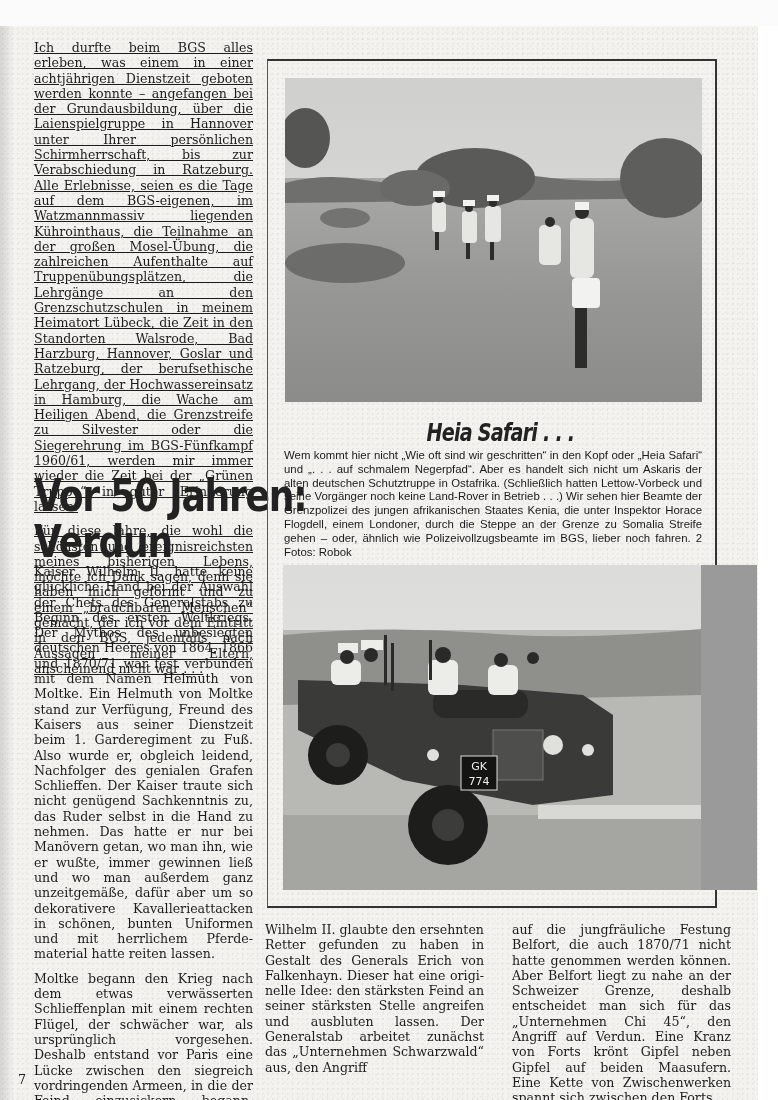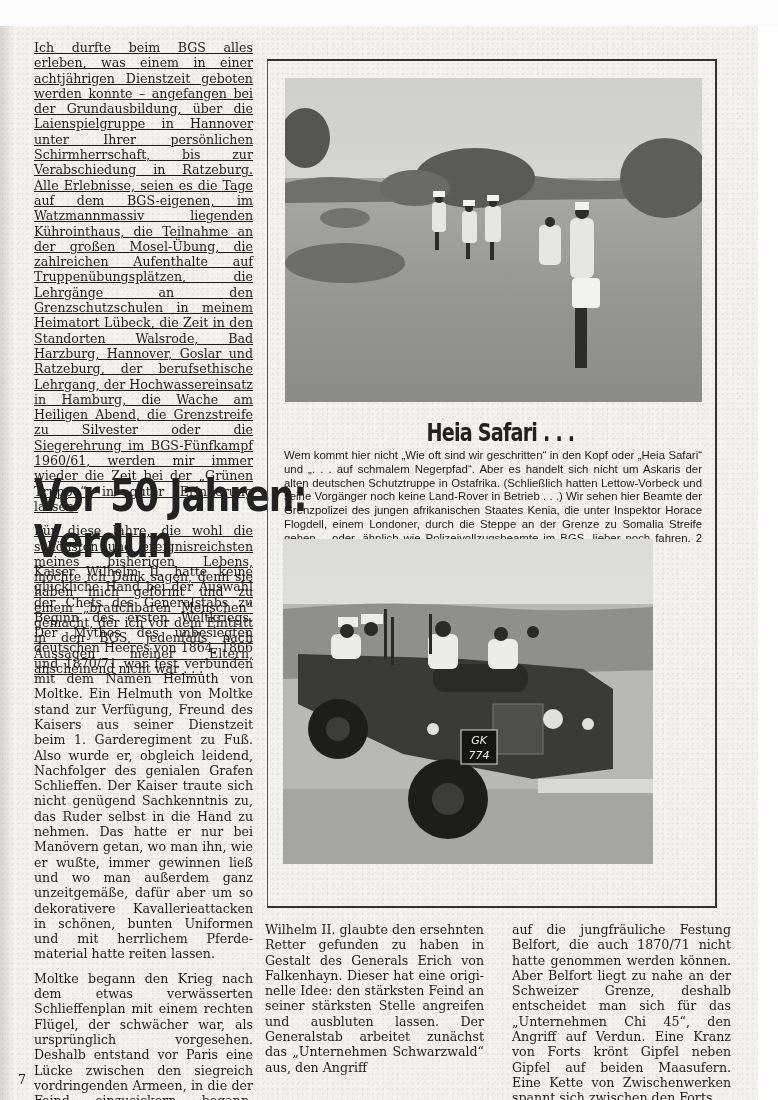--- a/index.html
+++ b/index.html
@@ -41,25 +41,25 @@
       position: absolute; left: 267px; top: 59px; width: 450px; height: 849px;
       border-top: 2px solid #333; border-right: 2px solid #333; border-bottom: 2px solid #333;
       border-left: 1px solid #555;
       box-sizing: border-box;
     }
     .photo {
       position: absolute; overflow: hidden;
       background: #9a9a9a;
     }
     .photo-1 { left: 285px; top: 78px; width: 417px; height: 324px; }
-    .photo-2 { left: 283px; top: 539px; width: 370px; height: 325px; font-style: italic; }
+    .photo-2 { left: 283px; top: 565px; width: 474px; height: 325px; }
     .caption-title {
       position: absolute; left: 280px; top: 419px; width: 440px; text-align: center;
       font-family: "DejaVu Sans", "Liberation Sans", sans-serif; font-weight: bold;
-      font-size: 24px; letter-spacing: -1px; color: #222;
+      font-size: 24px; letter-spacing: -1px; color: #222; font-style: italic;
     }
     .caption-title span { display: inline-block; transform: scaleX(0.8); }
     .caption-body {
       position: absolute; left: 284px; top: 449px; width: 418px;
       font-family: "Liberation Sans", "DejaVu Sans", sans-serif; font-size: 11.4px; line-height: 13.8px;
       text-align: justify; color: #1a1a1a;
     }
     .col-mid-bottom { left: 265px; top: 922px; width: 219px; }
     .col-right-bottom { left: 512px; top: 922px; width: 219px; }
     .col-bottom p { margin: 0; }

